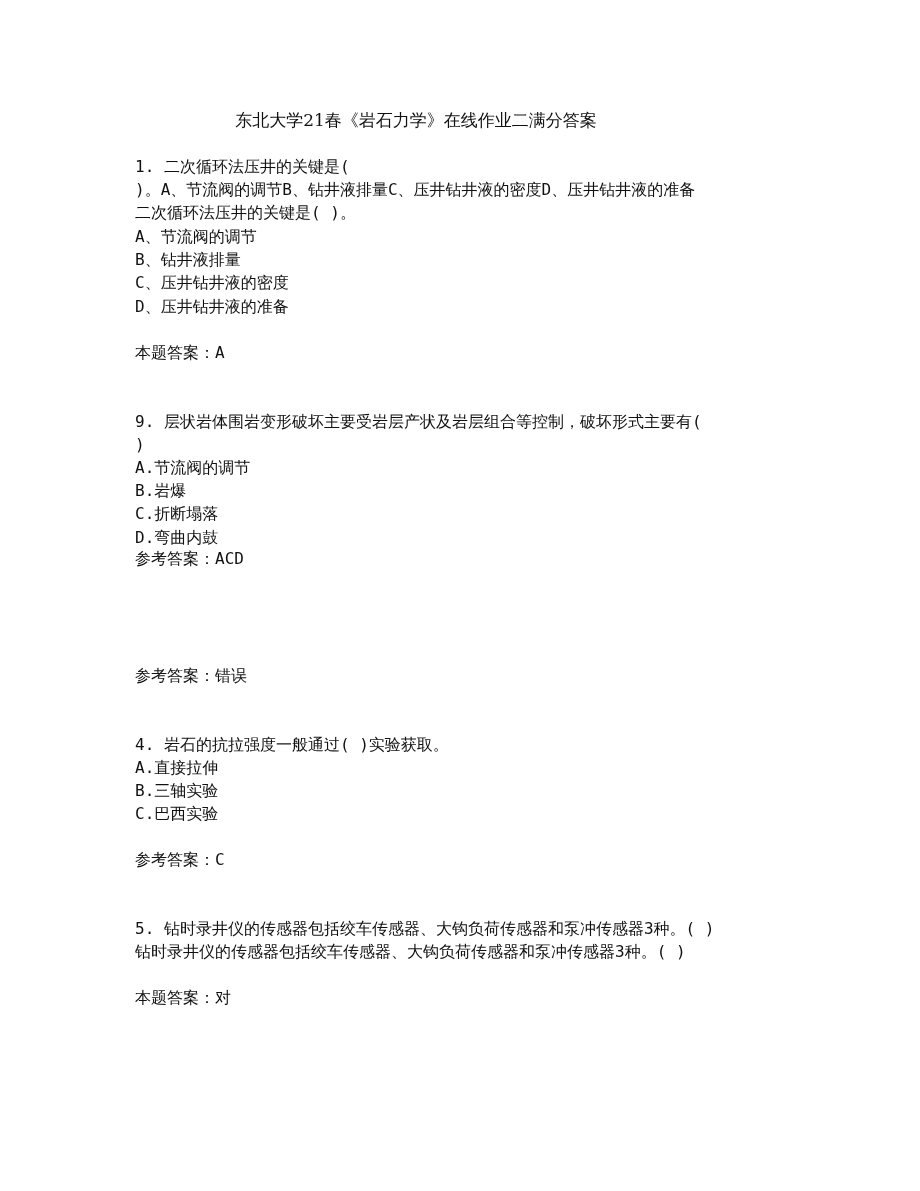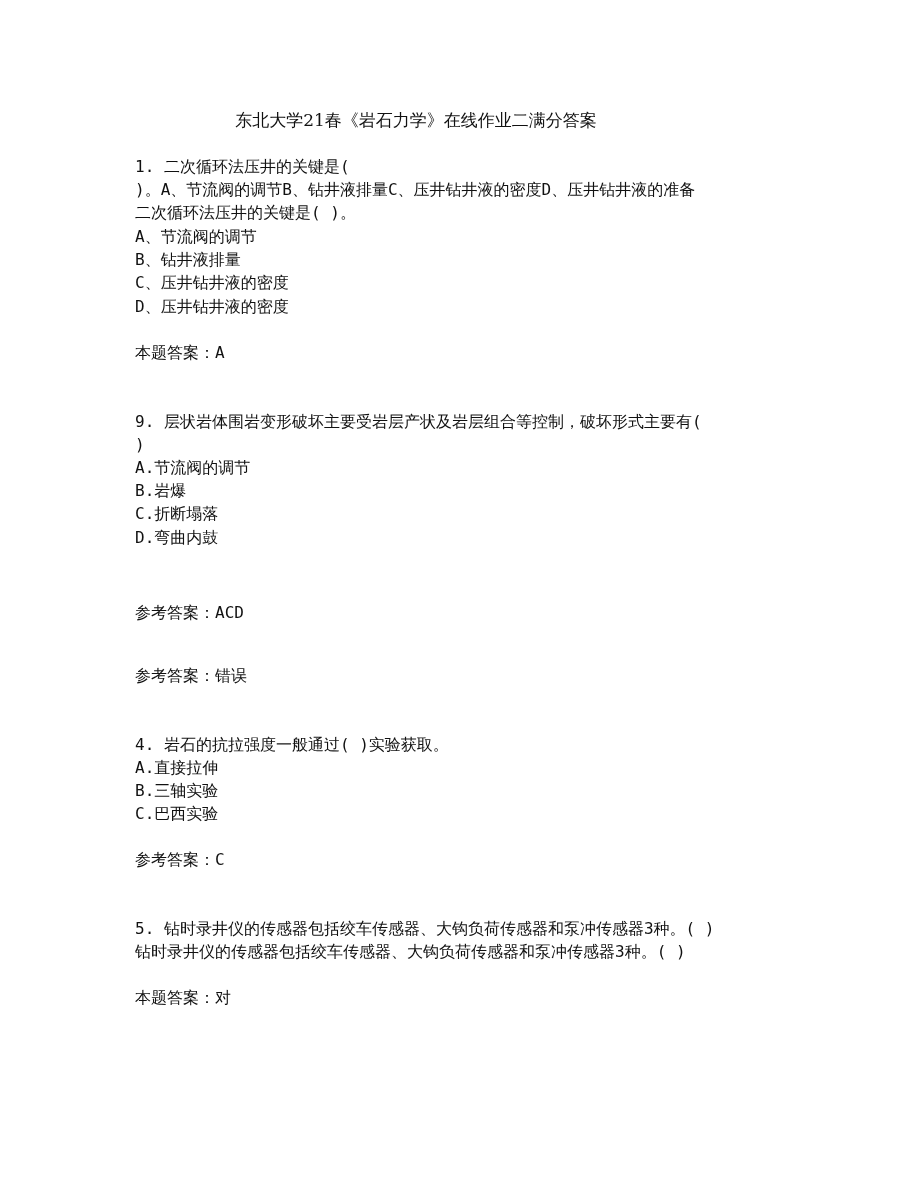--- a/index.html
+++ b/index.html
@@ -21,30 +21,30 @@
 
 <div class="page">
   <div class="title">东北大学21春《岩石力学》在线作业二满分答案</div>
 
   <div class="line" style="top:156px">1. 二次循环法压井的关键是(</div>
   <div class="line" style="top:179px">)。A、节流阀的调节B、钻井液排量C、压井钻井液的密度D、压井钻井液的准备</div>
   <div class="line" style="top:202px">二次循环法压井的关键是( )。</div>
   <div class="line" style="top:226px">A、节流阀的调节</div>
   <div class="line" style="top:249px">B、钻井液排量</div>
   <div class="line" style="top:272px">C、压井钻井液的密度</div>
-  <div class="line" style="top:296px">D、压井钻井液的密度</div>
+  <div class="line" style="top:296px">D、压井钻井液的准备</div>
   <div class="line" style="top:342px">本题答案：A</div>
 
   <div class="line" style="top:411px">9. 层状岩体围岩变形破坏主要受岩层产状及岩层组合等控制，破坏形式主要有(</div>
   <div class="line" style="top:434px">)</div>
   <div class="line" style="top:457px">A.节流阀的调节</div>
   <div class="line" style="top:480px">B.岩爆</div>
   <div class="line" style="top:503px">C.折断塌落</div>
   <div class="line" style="top:527px">D.弯曲内鼓</div>
-  <div class="line" style="top:602px">参考答案：ACD</div>
+  <div class="line" style="top:548px">参考答案：ACD</div>
 
   <div class="line" style="top:665px">参考答案：错误</div>
 
   <div class="line" style="top:734px">4. 岩石的抗拉强度一般通过( )实验获取。</div>
   <div class="line" style="top:757px">A.直接拉伸</div>
   <div class="line" style="top:780px">B.三轴实验</div>
   <div class="line" style="top:803px">C.巴西实验</div>
   <div class="line" style="top:849px">参考答案：C</div>
 
   <div class="line" style="top:918px">5. 钻时录井仪的传感器包括绞车传感器、大钩负荷传感器和泵冲传感器3种。( )</div>

